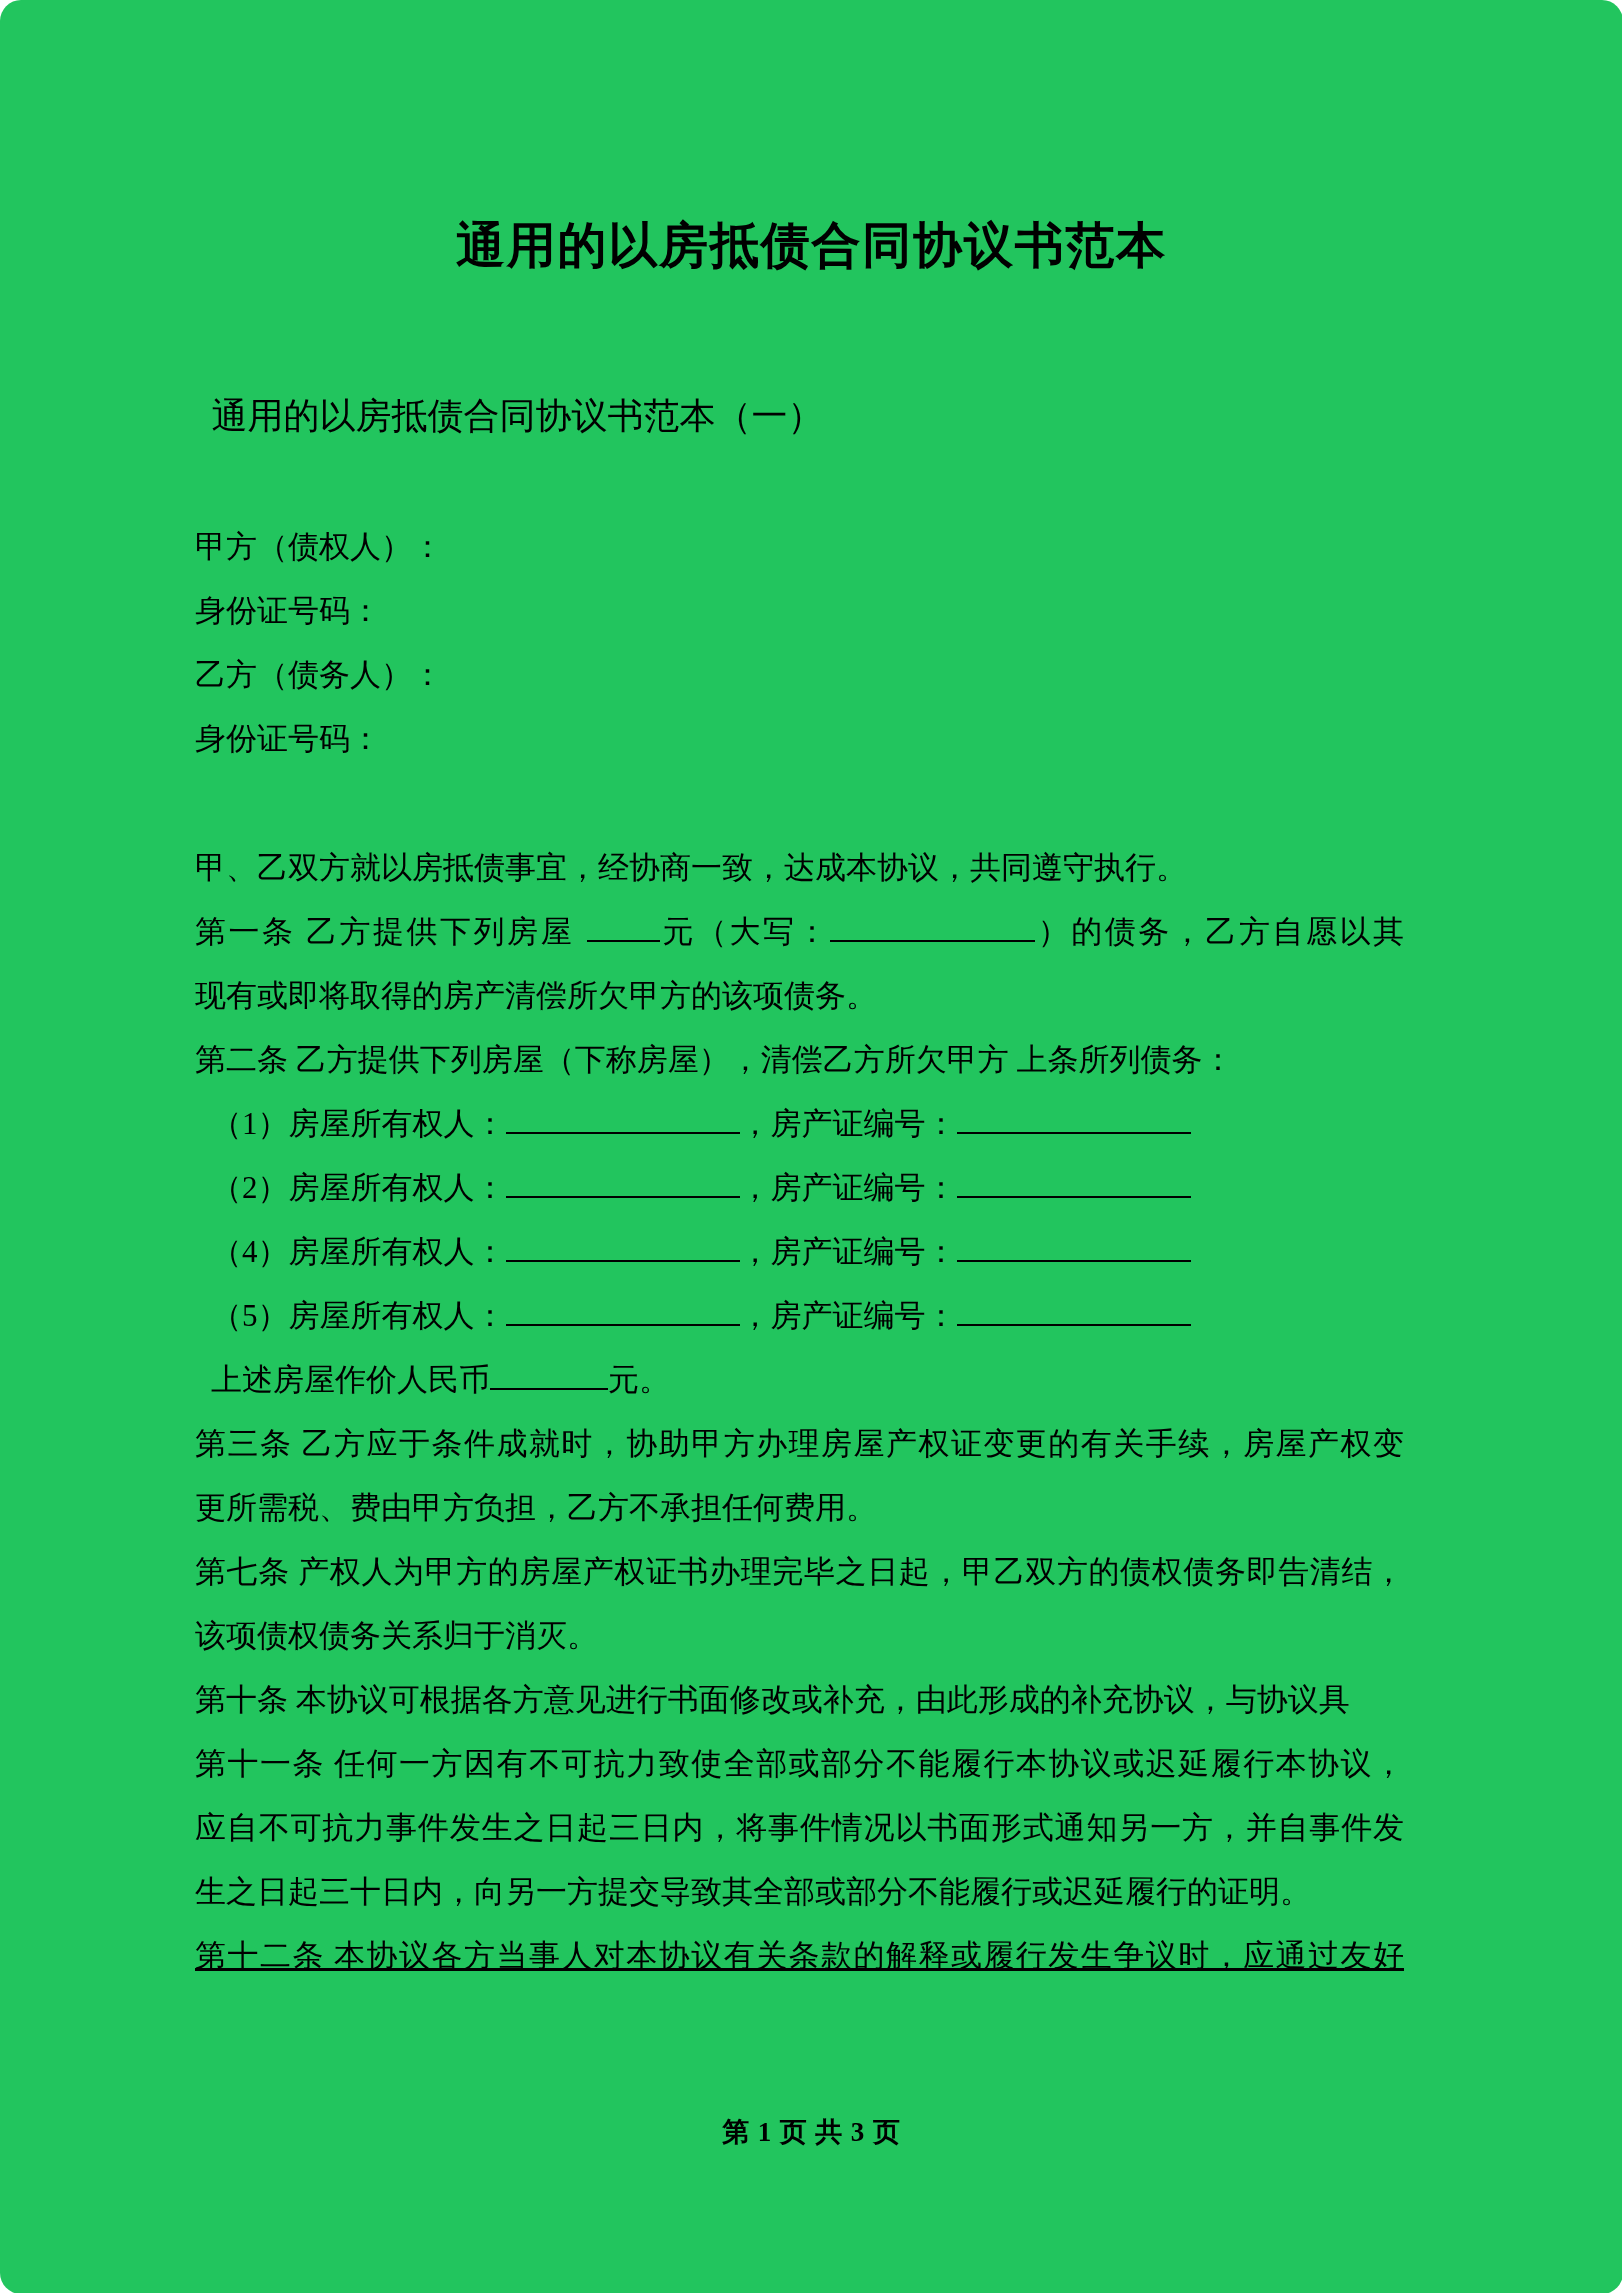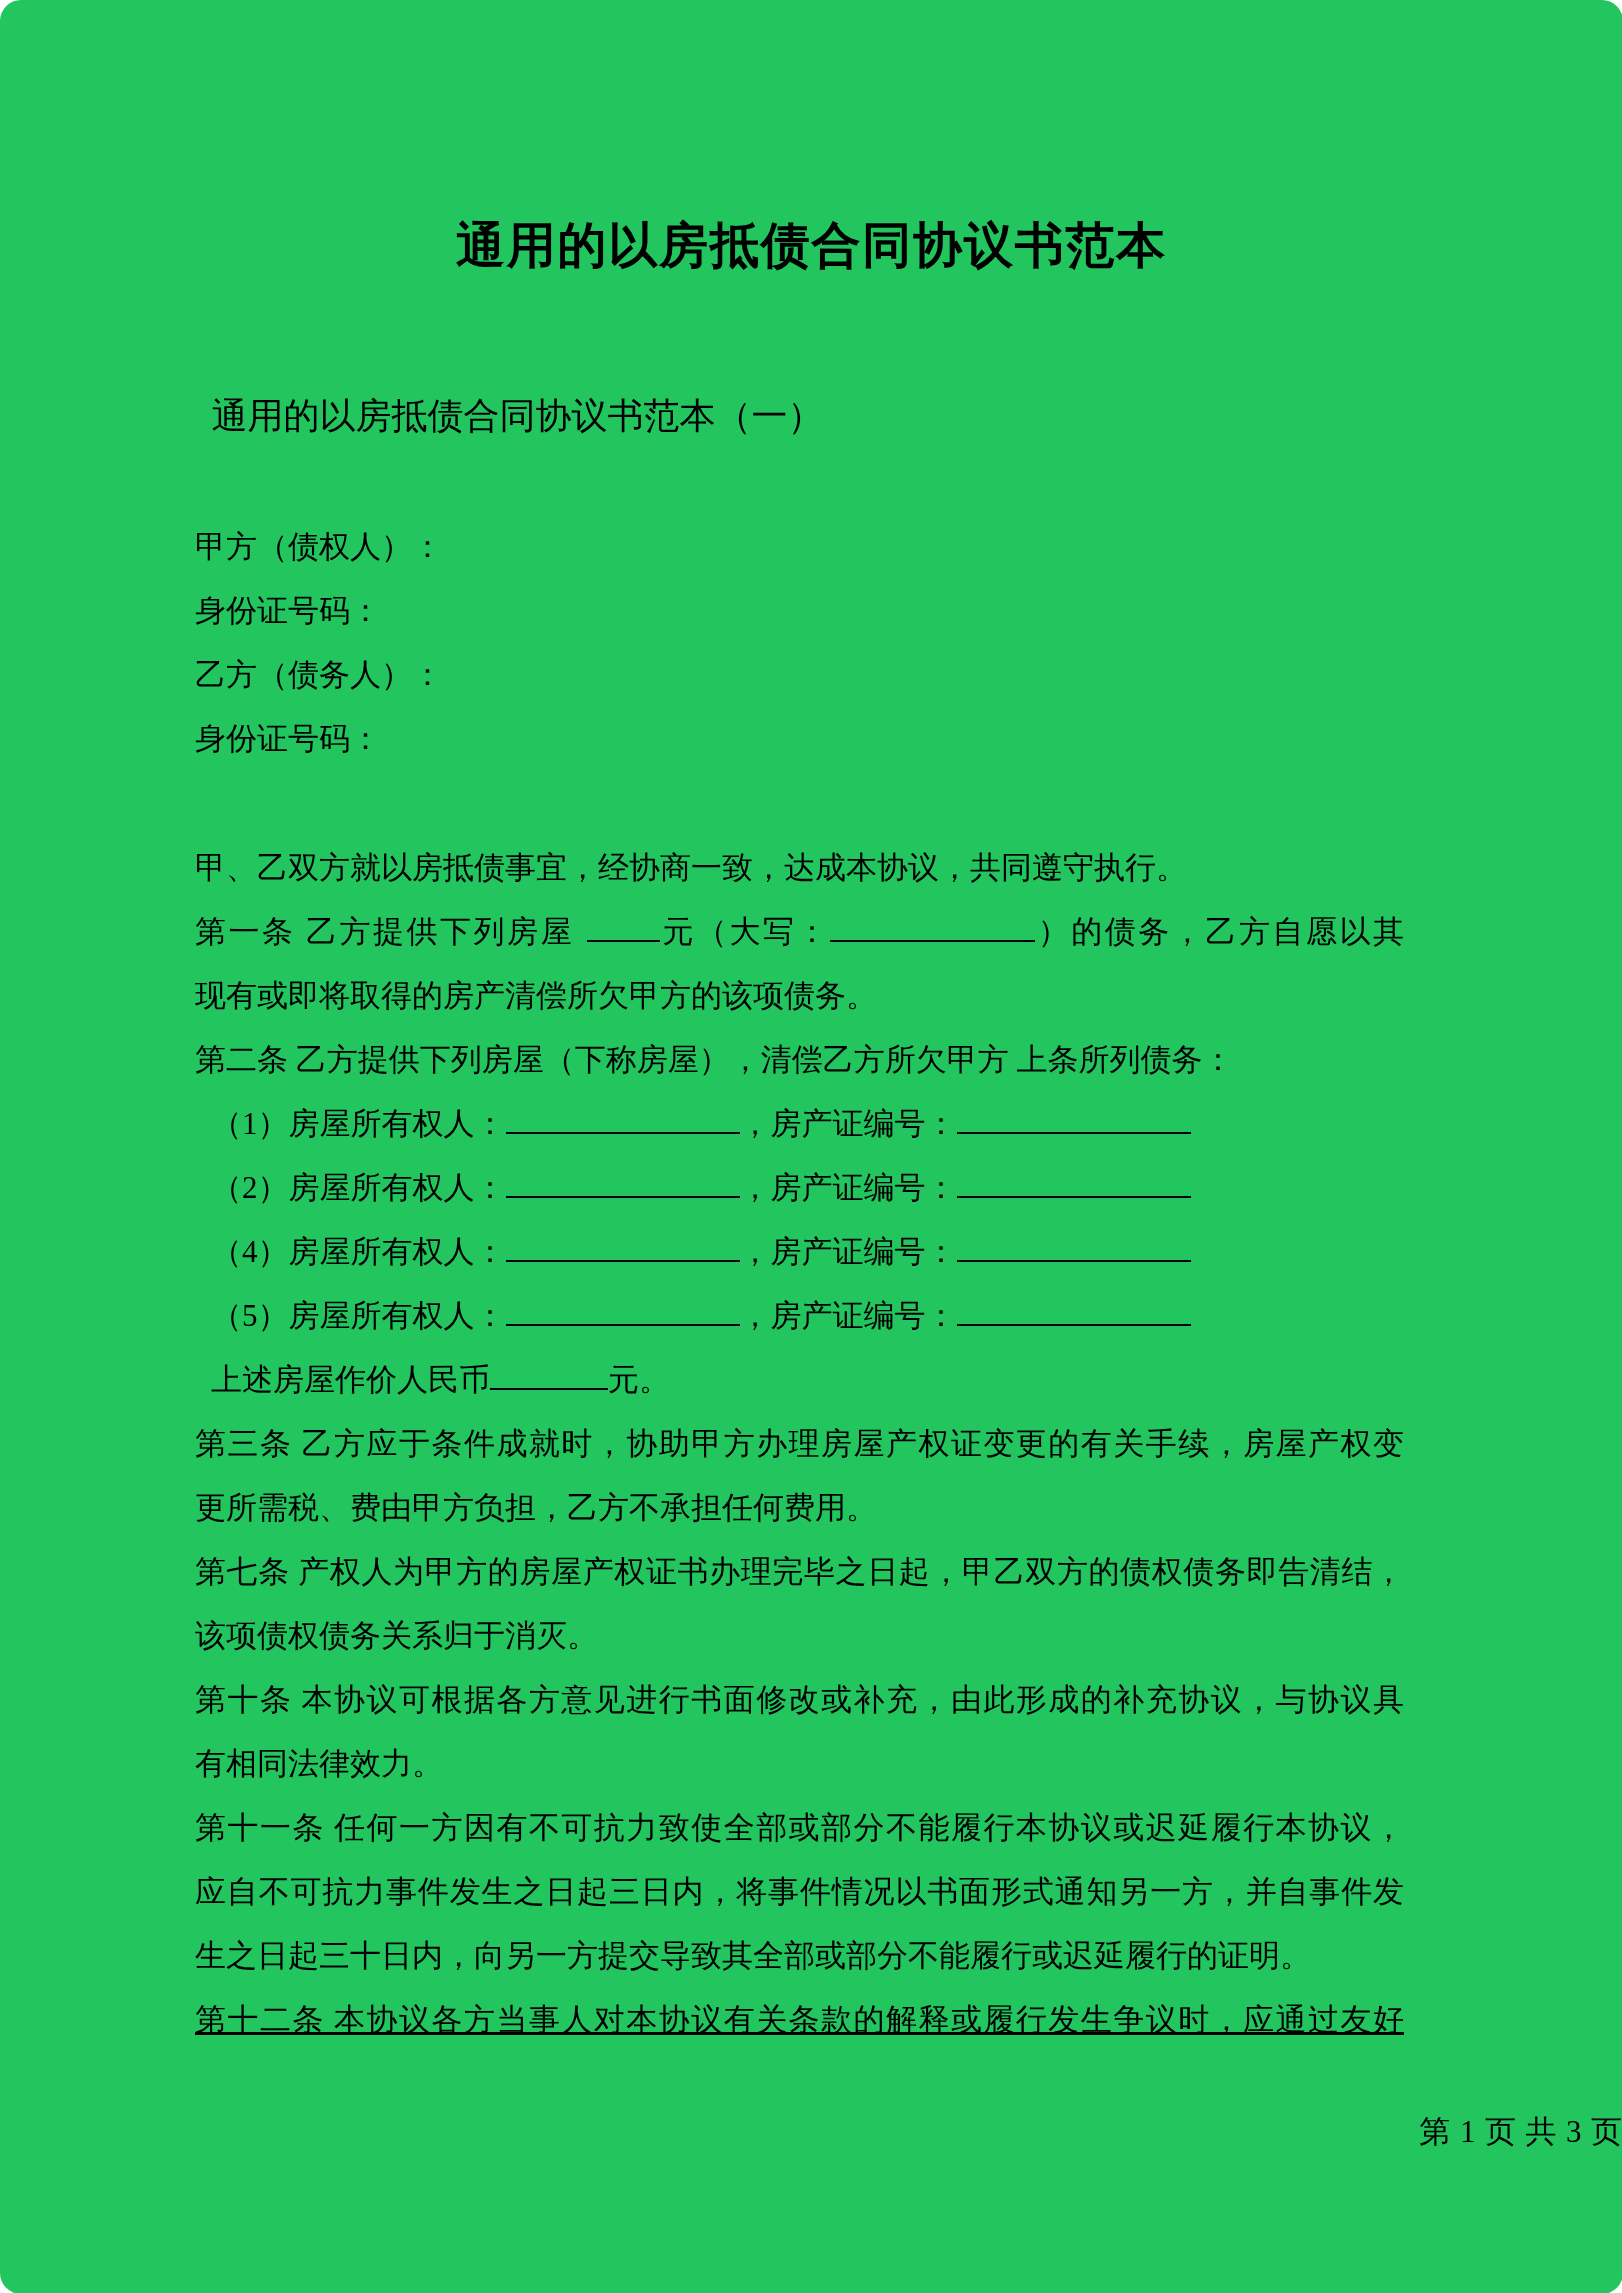--- a/index.html
+++ b/index.html
@@ -40,23 +40,24 @@
     border-bottom:2.3px solid #000;
     height:27px;vertical-align:baseline;
   }
   .w-amount{width:73px;margin-left:12.7px;}
   .w-capital{width:205px;}
   .w-owner{width:234px;}
   .w-cert{width:234px;}
   .w-val{width:118px;}
   .footer{
     position:absolute;left:0;right:0;top:2114px;
-    text-align:right;
-    font-size:31px;line-height:36px;
+    text-align:center;
+    font-size:27px;line-height:36px;
     letter-spacing:0.9px;
+    font-weight:bold;
   }
 </style>
 </head>
 <body>
 
 <div class="page">
 
   <h1 class="doc-title">通用的以房抵债合同协议书范本</h1>
 
   <div class="subtitle">通用的以房抵债合同协议书范本（一）</div>
@@ -116,21 +117,20 @@
 
         <div class="line">第七条 产权人为甲方的房屋产权证书办理完毕之日起，甲乙双方的债权债务即告清结，</div>
 
         <div class="line">该项债权债务关系归于消灭。</div>
       </div>
 
     <div class="clause">
 
         <div class="line">第十条 本协议可根据各方意见进行书面修改或补充，由此形成的补充协议，与协议具</div>
 
-        <div class="line">有相同法律效力。</div>
       </div>
 
     <div class="clause">
 
         <div class="line">第十一条 任何一方因有不可抗力致使全部或部分不能履行本协议或迟延履行本协议，</div>
 
         <div class="line">应自不可抗力事件发生之日起三日内，将事件情况以书面形式通知另一方，并自事件发</div>
 
         <div class="line">生之日起三十日内，向另一方提交导致其全部或部分不能履行或迟延履行的证明。</div>
       </div>

